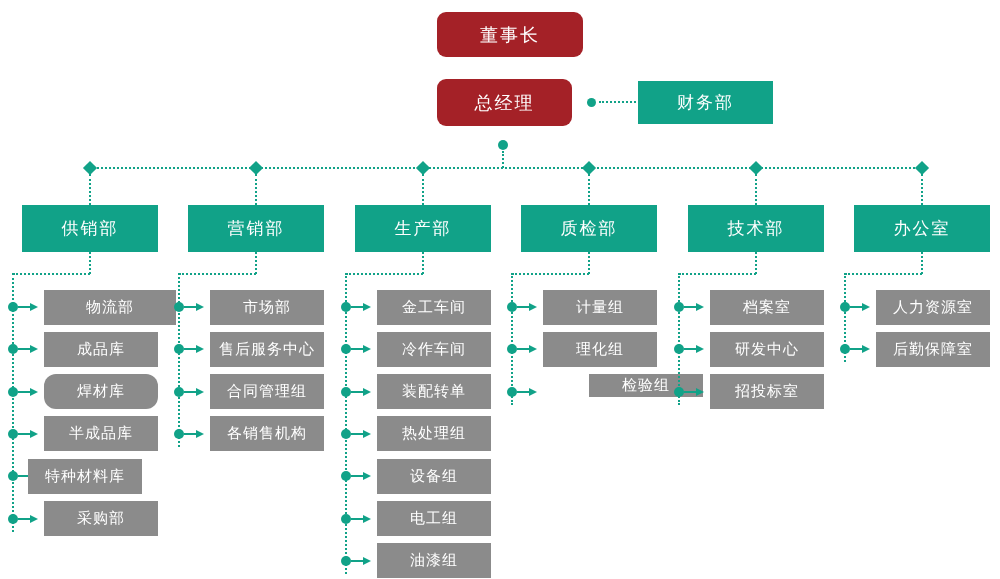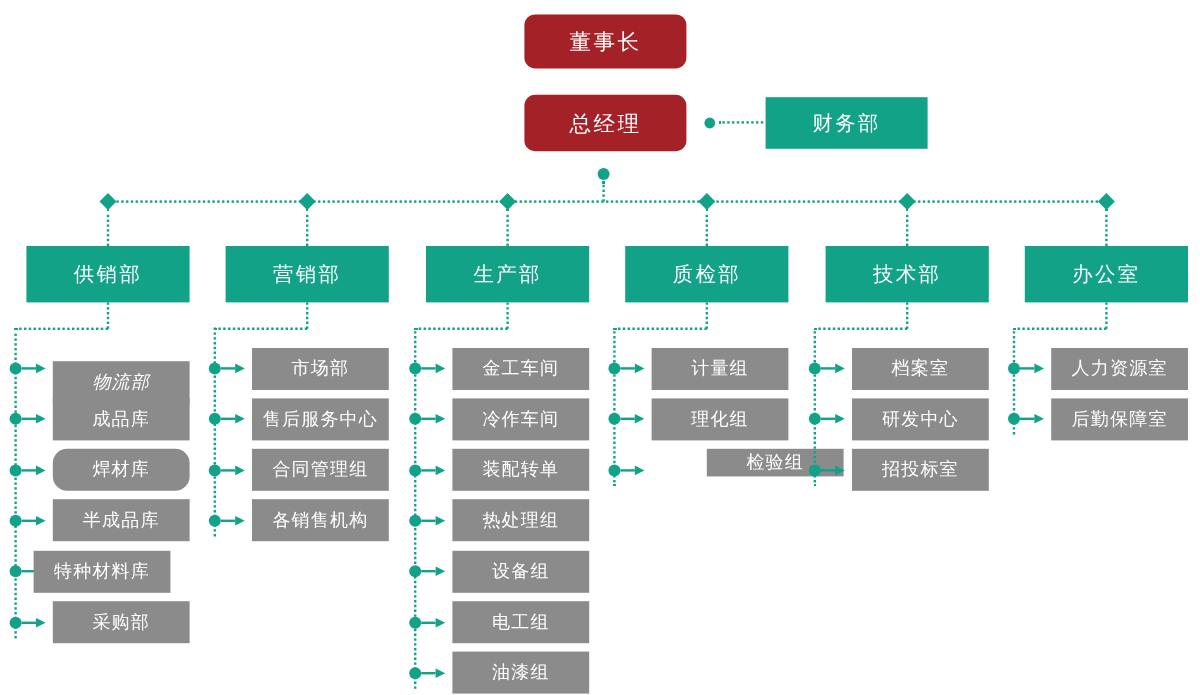--- a/index.html
+++ b/index.html
@@ -20,42 +20,42 @@
   .vline{position:absolute;border-left:2px dotted var(--teal);width:0;}
   .shaft{position:absolute;background:var(--teal);height:2px;}
   .ahead{position:absolute;width:0;height:0;border-left:8px solid var(--teal);
     border-top:4px solid transparent;border-bottom:4px solid transparent;}
 </style>
 </head>
 <body>
 
 <div id="chart" style="--red: #A42127; --teal: #11A288; --gray: #8B8B8B;">
 
-  <div class="node redbox" style="left:437px;top:12px;width:135px;height:45px;">董事长</div>
+  <div class="node redbox" style="left:437px;top:12px;width:146px;height:45px;">董事长</div>
   <div class="node redbox" style="left:437px;top:79px;width:135px;height:47px;">总经理</div>
   <div class="node tealbox" style="left:638px;top:81px;width:135px;height:43px;text-align:center;">财务部</div>
 
   <div class="dot" style="left:587px;top:98px;width:9px;height:9px;"></div>
   <div class="hline" style="left:599px;top:101px;width:37px;"></div>
 
   <div class="dot" style="left:498px;top:140px;width:10px;height:10px;"></div>
   <div class="vline" style="left:502px;top:151px;height:17px;"></div>
   <div class="hline" style="left:90px;top:167px;width:832px;"></div>
 
   <div id="generated">
       <div class="diamond" style="left: 85px; top: 163px; width: 10px; height: 10px;"></div>
       <div class="vline" style="left: 89px; top: 174px; height: 31px;"></div>
       <div class="node tealbox" style="left: 22px; top: 205px; width: 136px; height: 47px;">供销部</div>
       <div class="vline" style="left: 89px; top: 252px; height: 22px;"></div>
       <div class="hline" style="left: 13px; top: 273px; width: 77px;"></div>
       <div class="vline" style="left: 12px; top: 273px; height: 259px;"></div>
       <div class="dot" style="left: 8px; top: 302px; width: 10px; height: 10px;"></div>
       <div class="shaft" style="left: 18px; top: 306px; width: 12px;"></div>
       <div class="ahead" style="left: 30px; top: 303px;"></div>
-      <div class="node graybox" style="left: 44px; top: 301px; width: 114px; height: 35px; font-style: italic;">物流部</div>
+      <div class="node graybox" style="left: 44px; top: 290px; width: 132px; height: 35px;">物流部</div>
       <div class="dot" style="left: 8px; top: 344px; width: 10px; height: 10px;"></div>
       <div class="shaft" style="left: 18px; top: 348px; width: 12px;"></div>
       <div class="ahead" style="left: 30px; top: 345px;"></div>
       <div class="node graybox" style="left: 44px; top: 332px; width: 114px; height: 35px;">成品库</div>
       <div class="dot" style="left: 8px; top: 387px; width: 10px; height: 10px;"></div>
       <div class="shaft" style="left: 18px; top: 391px; width: 12px;"></div>
       <div class="ahead" style="left: 30px; top: 388px;"></div>
       <div class="node graybox" style="left: 44px; top: 374px; width: 114px; height: 35px; border-radius: 12px;">焊材库</div>
       <div class="dot" style="left: 8px; top: 429px; width: 10px; height: 10px;"></div>
       <div class="shaft" style="left: 18px; top: 433px; width: 12px;"></div>

